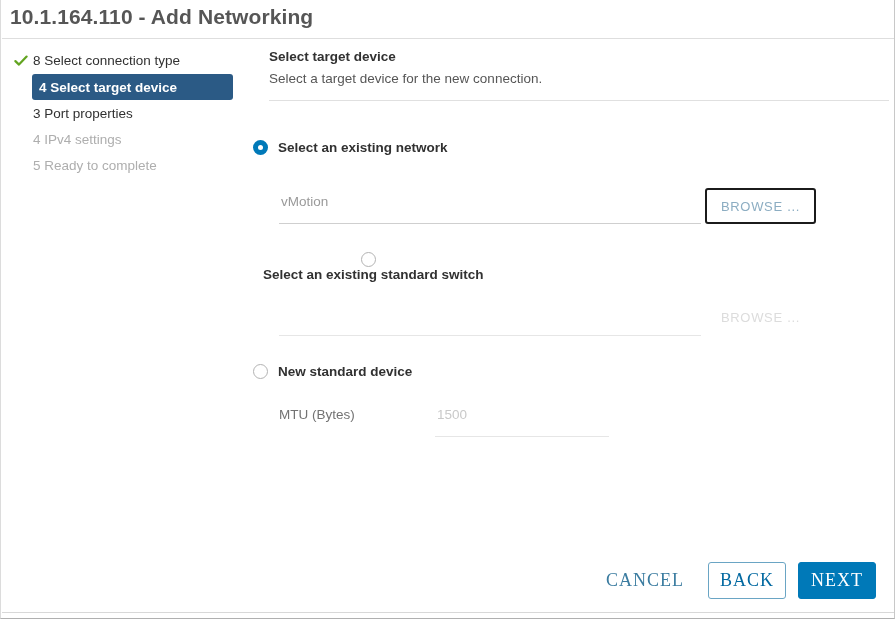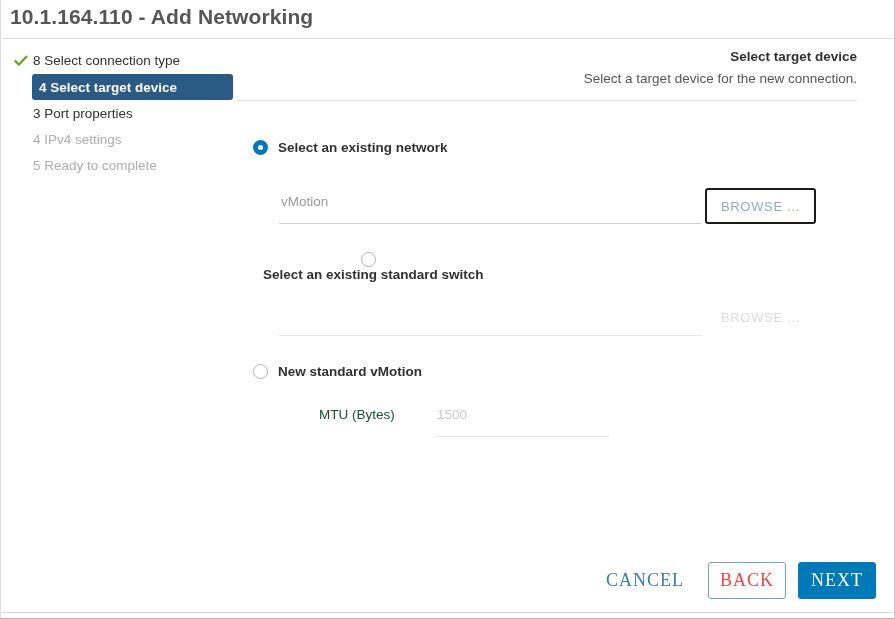--- a/index.html
+++ b/index.html
@@ -94,24 +94,23 @@
   .step.is-active .step-label {
     left: 7px;
     color: #ffffff;
     font-weight: 700;
   }
   .step.is-disabled .step-label { color: #aeaeae; }
 
   
   .main {
     position: absolute;
-    left: 236px;
+    left: 268px;
     top: 48px;
     width: 620px;
-    text-align: right;
   }
   .section-title {
     font-size: 13.5px;
     font-weight: 700;
     color: #313131;
     line-height: 18px;
   }
   .section-desc {
     font-size: 13.5px;
     font-weight: 400;
@@ -182,23 +181,22 @@
     padding: 0 0 14px 2px;
     outline: none;
   }
   .field.disabled { border-bottom-color: #e6e6e6; color: #c9c9c9; }
   .field::placeholder { color: #9a9a9a; }
   .field.disabled::placeholder { color: #c9c9c9; }
 
   .inline-label {
     position: absolute;
     font-size: 13.5px;
-    color: #14532d;
+    color: #737373;
     white-space: nowrap;
-    margin-left: 40px;
   }
 
   
   .browse-btn {
     position: absolute;
     box-sizing: border-box;
     display: flex;
     align-items: center;
     justify-content: center;
     font-family: "Liberation Sans", sans-serif;
@@ -249,21 +247,21 @@
   }
   .btn-flat {
     border: none;
     background: transparent;
     color: #3b7ca0;
     padding: 0 12px;
   }
   .btn-outline {
     border: 1px solid #6aa5c4;
     background: #ffffff;
-    color: #ef4444;
+    color: #0369a1;
     width: 78px;
   }
   .btn-solid {
     border: 1px solid #0079b8;
     background: #0079b8;
     color: #ffffff;
     width: 78px;
   }
 </style>
 </head>
@@ -318,21 +316,21 @@
 
   <div class="radio-row" style="left:252px; top:252px;flex-direction:column;">
     <span class="radio-mark unchecked"></span>
     <span class="radio-label">Select an existing standard switch</span>
   </div>
   <input class="field disabled" style="left: 278px; top: 306px; width: 422px;" disabled="" placeholder="">
   <div class="browse-btn disabled" style="left:712px; top:307px; width:95px; height:20px;">BROWSE ...</div>
 
   <div class="radio-row" style="left:252px; top:364px;">
     <span class="radio-mark unchecked"></span>
-    <span class="radio-label">New standard vMotion</span>
+    <span class="radio-label">New standard device</span>
   </div>
   <div class="inline-label" style="left:278px; top:407px;">MTU (Bytes)</div>
   <input class="field disabled" style="left: 434px; top: 407px; width: 174px;" disabled="" placeholder="1500">
 
   <div class="footer-rule"></div>
   <div class="footer">
     <div class="btn btn-flat">CANCEL</div>
     <div class="btn btn-outline">BACK</div>
     <div class="btn btn-solid">NEXT</div>
   </div>

